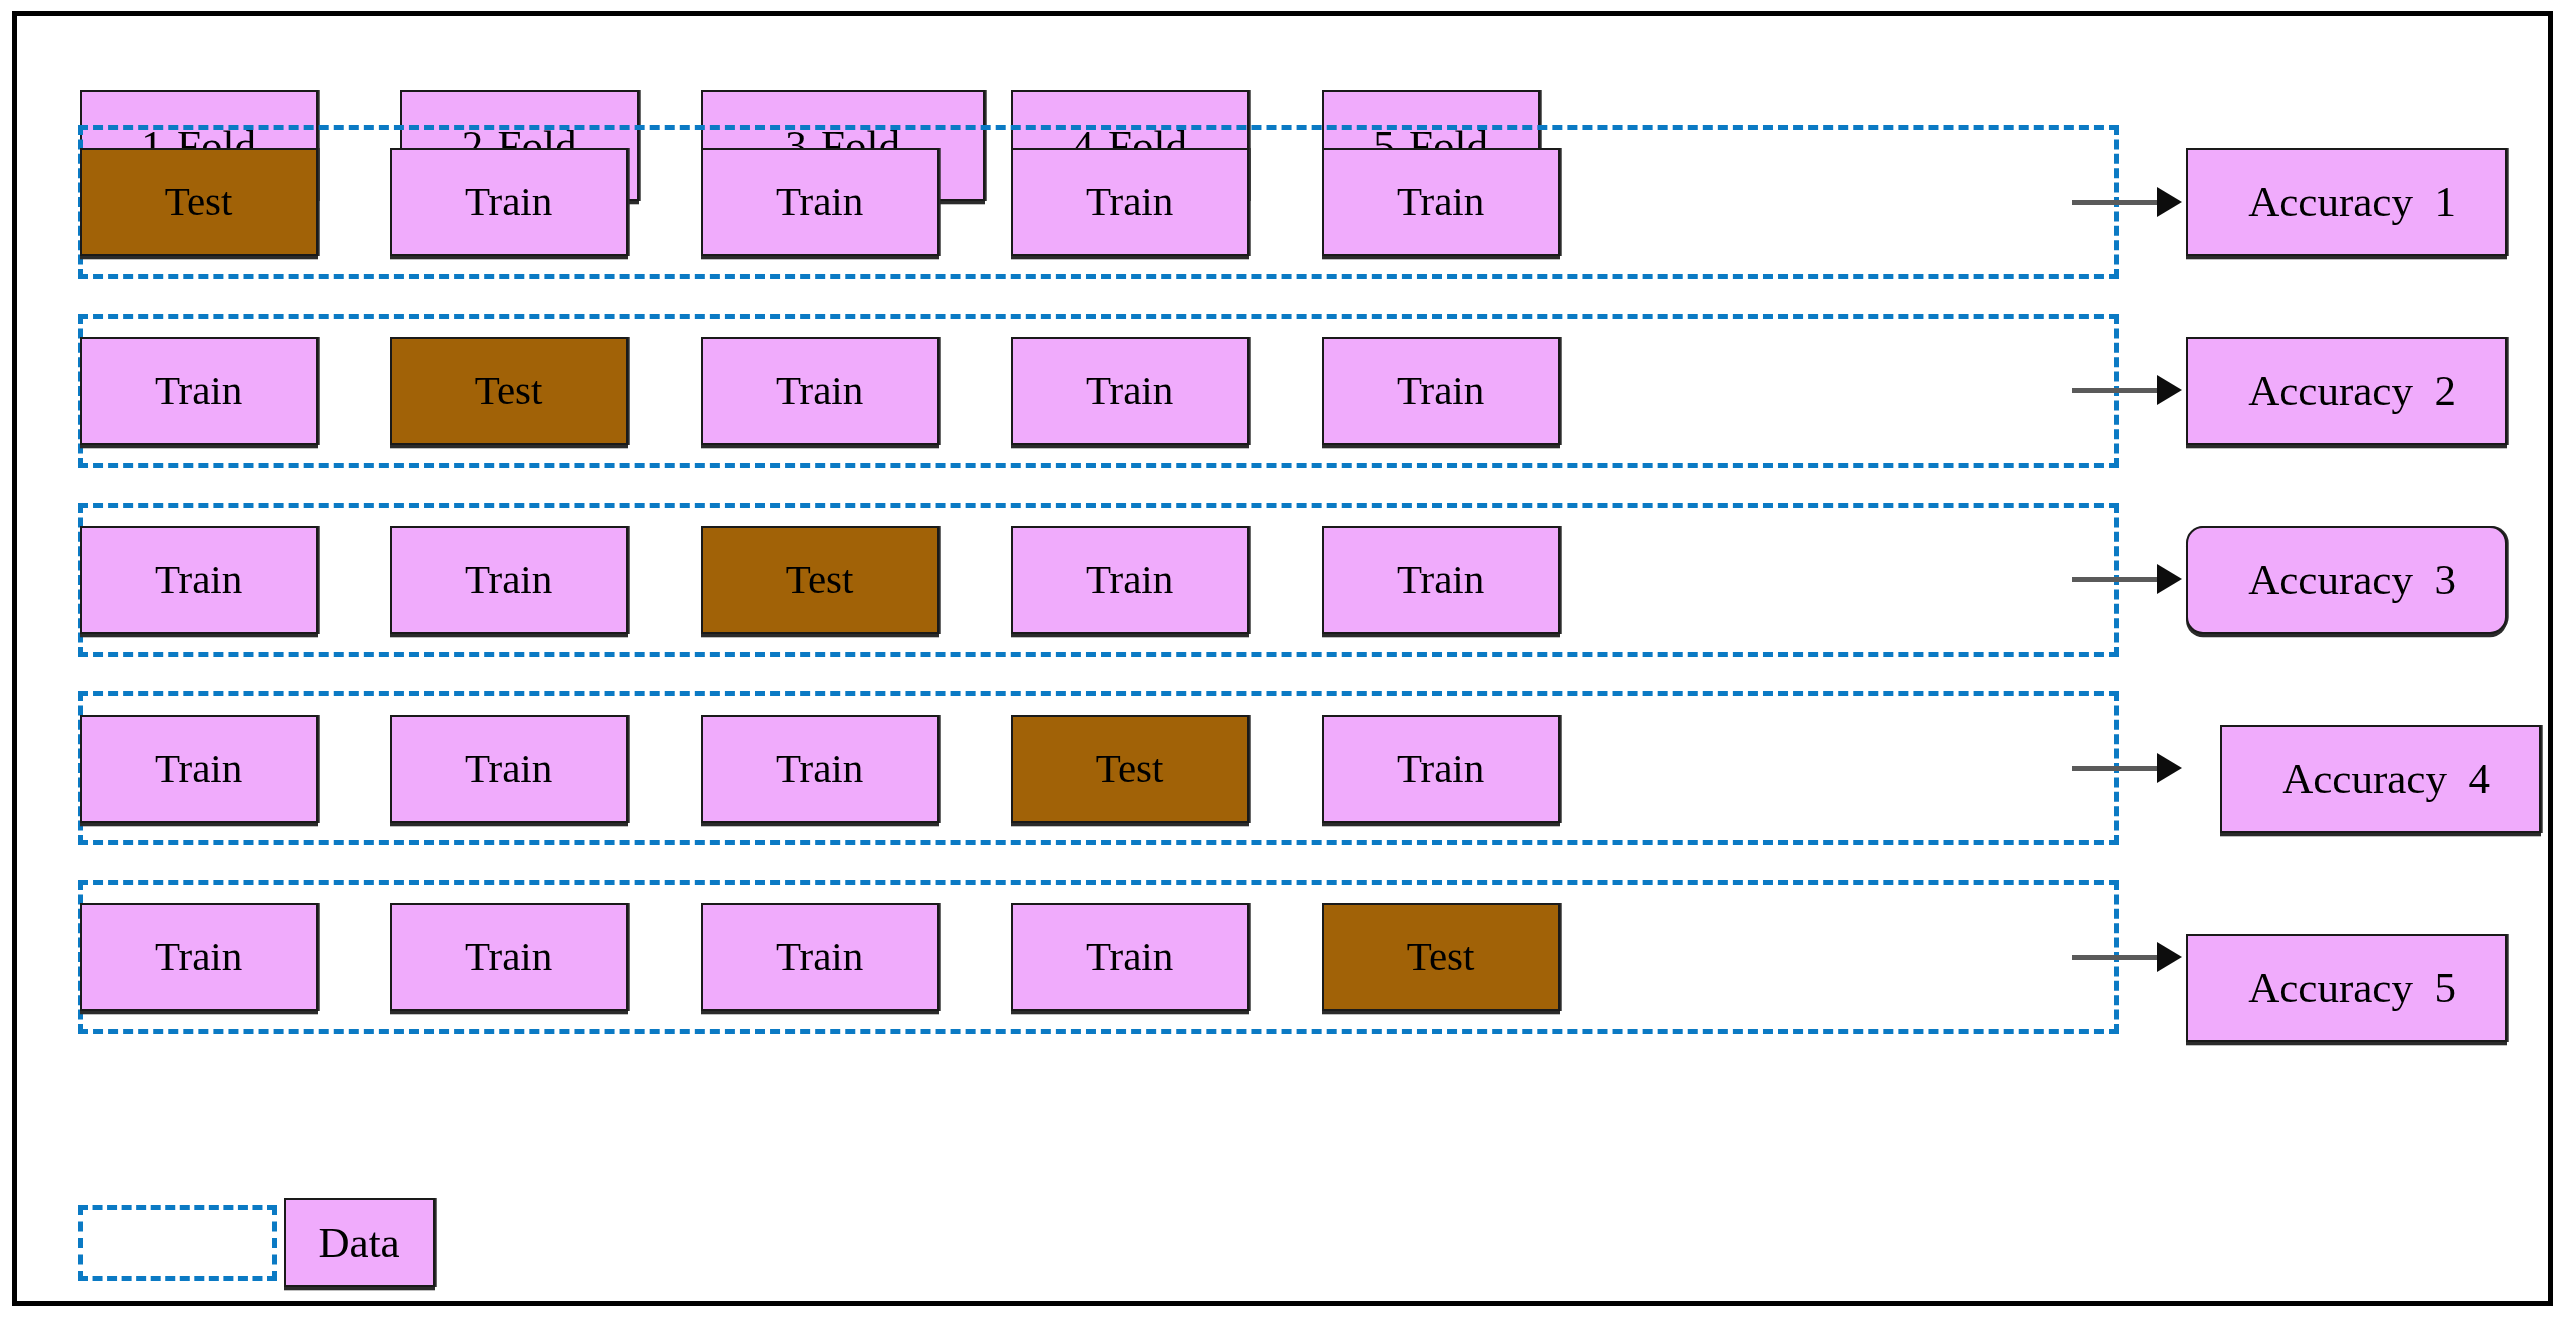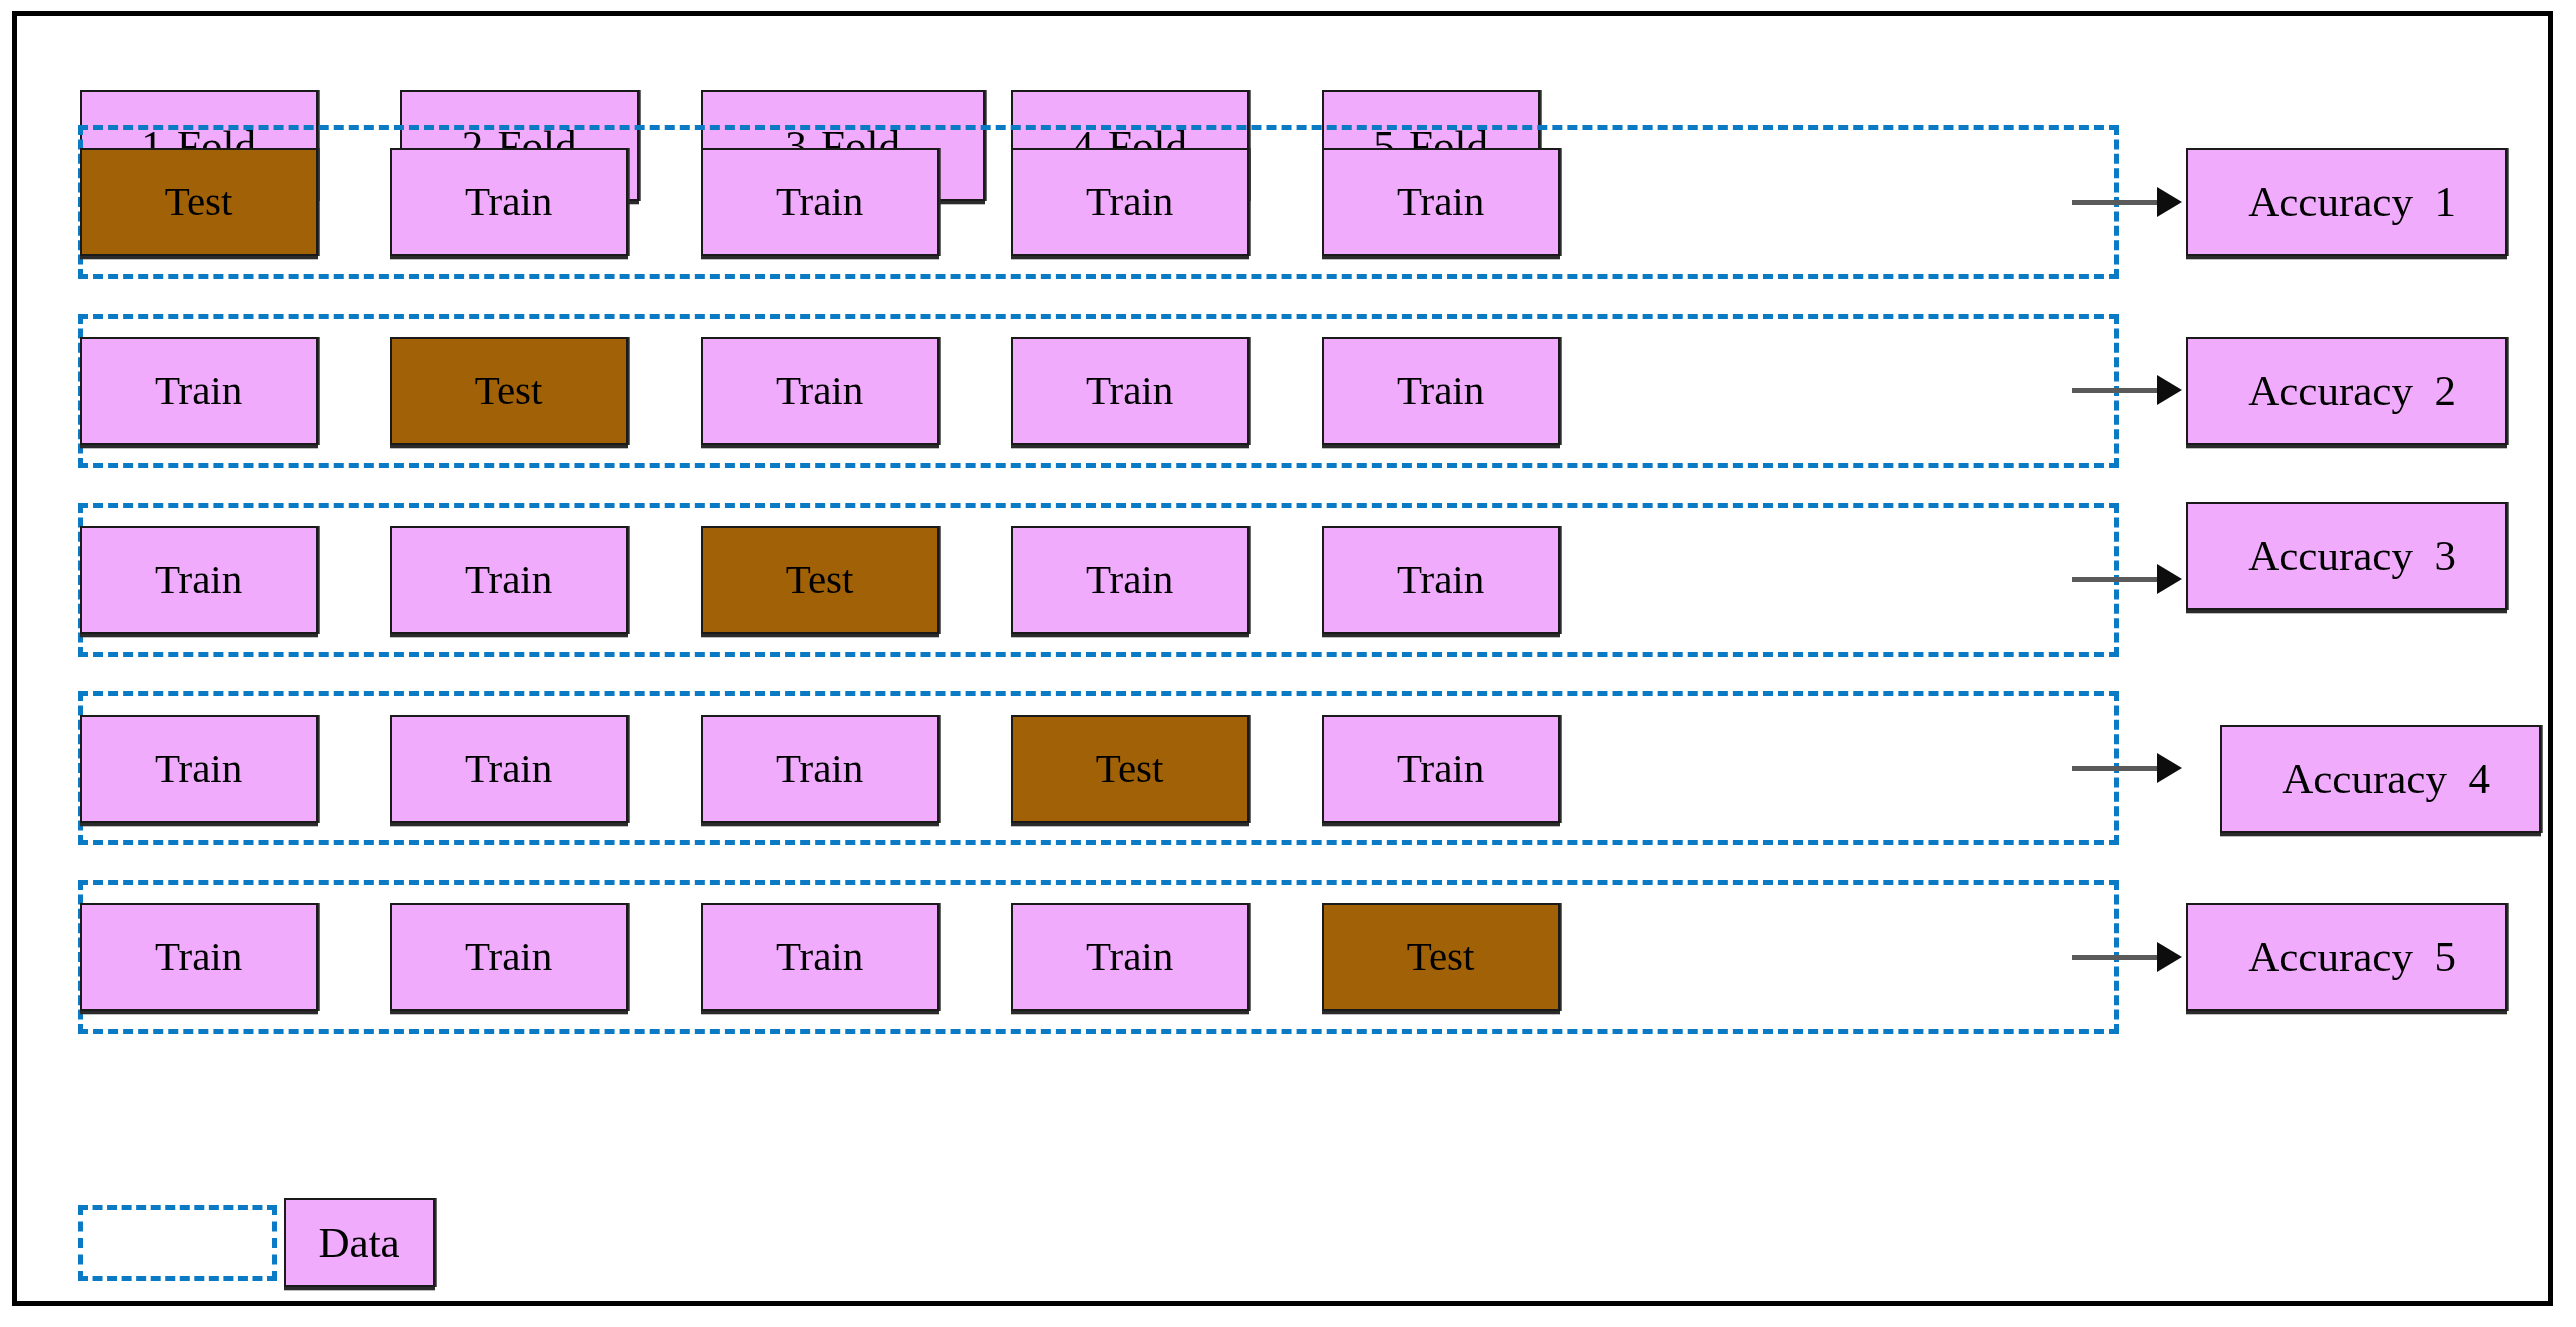--- a/index.html
+++ b/index.html
@@ -144,36 +144,36 @@
       <div class="box cell" style="left: 1305px; width: 238px; top: 321px;">Train</div>
       <div class="arrow" style="left: 2055px; width: 89px; top: 372px;"></div>
       <div class="box accuracy-box" style="top: 321px;">Accuracy  2</div>
       <div class="data-row" style="top: 487px;"></div>
       <div class="box cell" style="left: 63px; width: 238px; top: 510px;">Train</div>
       <div class="box cell" style="left: 373px; width: 238px; top: 510px;">Train</div>
       <div class="box cell test-cell" style="left: 684px; width: 238px; top: 510px;">Test</div>
       <div class="box cell" style="left: 994px; width: 238px; top: 510px;">Train</div>
       <div class="box cell" style="left: 1305px; width: 238px; top: 510px;">Train</div>
       <div class="arrow" style="left: 2055px; width: 89px; top: 561px;"></div>
-      <div class="box accuracy-box" style="top: 486px;">Accuracy  3</div>
+      <div class="box accuracy-box" style="top: 510px; border-radius: 17px;">Accuracy  3</div>
       <div class="data-row" style="top: 675px;"></div>
       <div class="box cell" style="left: 63px; width: 238px; top: 699px;">Train</div>
       <div class="box cell" style="left: 373px; width: 238px; top: 699px;">Train</div>
       <div class="box cell" style="left: 684px; width: 238px; top: 699px;">Train</div>
       <div class="box cell test-cell" style="left: 994px; width: 238px; top: 699px;">Test</div>
       <div class="box cell" style="left: 1305px; width: 238px; top: 699px;">Train</div>
       <div class="arrow" style="left: 2055px; width: 89px; top: 750px;"></div>
       <div class="box accuracy-box" style="top: 709px; margin-left: 34px;">Accuracy  4</div>
       <div class="data-row" style="top: 864px;"></div>
       <div class="box cell" style="left: 63px; width: 238px; top: 887px;">Train</div>
       <div class="box cell" style="left: 373px; width: 238px; top: 887px;">Train</div>
       <div class="box cell" style="left: 684px; width: 238px; top: 887px;">Train</div>
       <div class="box cell" style="left: 994px; width: 238px; top: 887px;">Train</div>
       <div class="box cell test-cell" style="left: 1305px; width: 238px; top: 887px;">Test</div>
       <div class="arrow" style="left: 2055px; width: 89px; top: 939px;"></div>
-      <div class="box accuracy-box" style="top: 887px;">Accuracy  5</div>
+      <div class="box accuracy-box" style="top: 918px;">Accuracy  5</div>
     </div>
 
   <div id="legend-dashed-swatch"></div>
   <div id="legend-data-box" class="box">Data</div>
 
 </div>
 
 
 </body></html>

